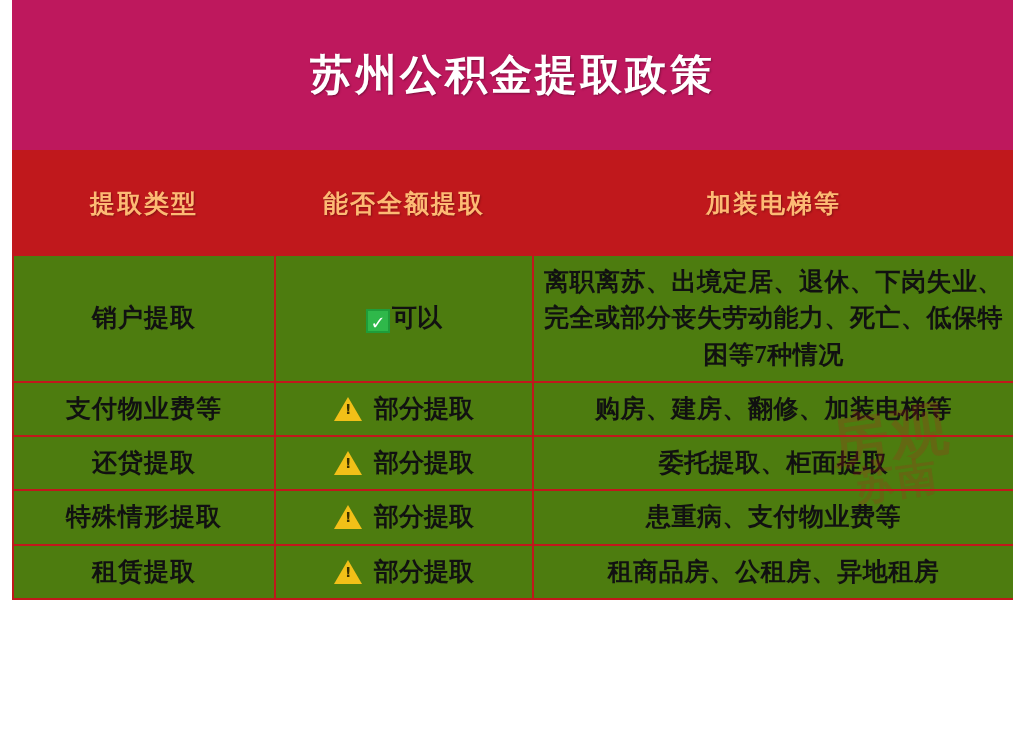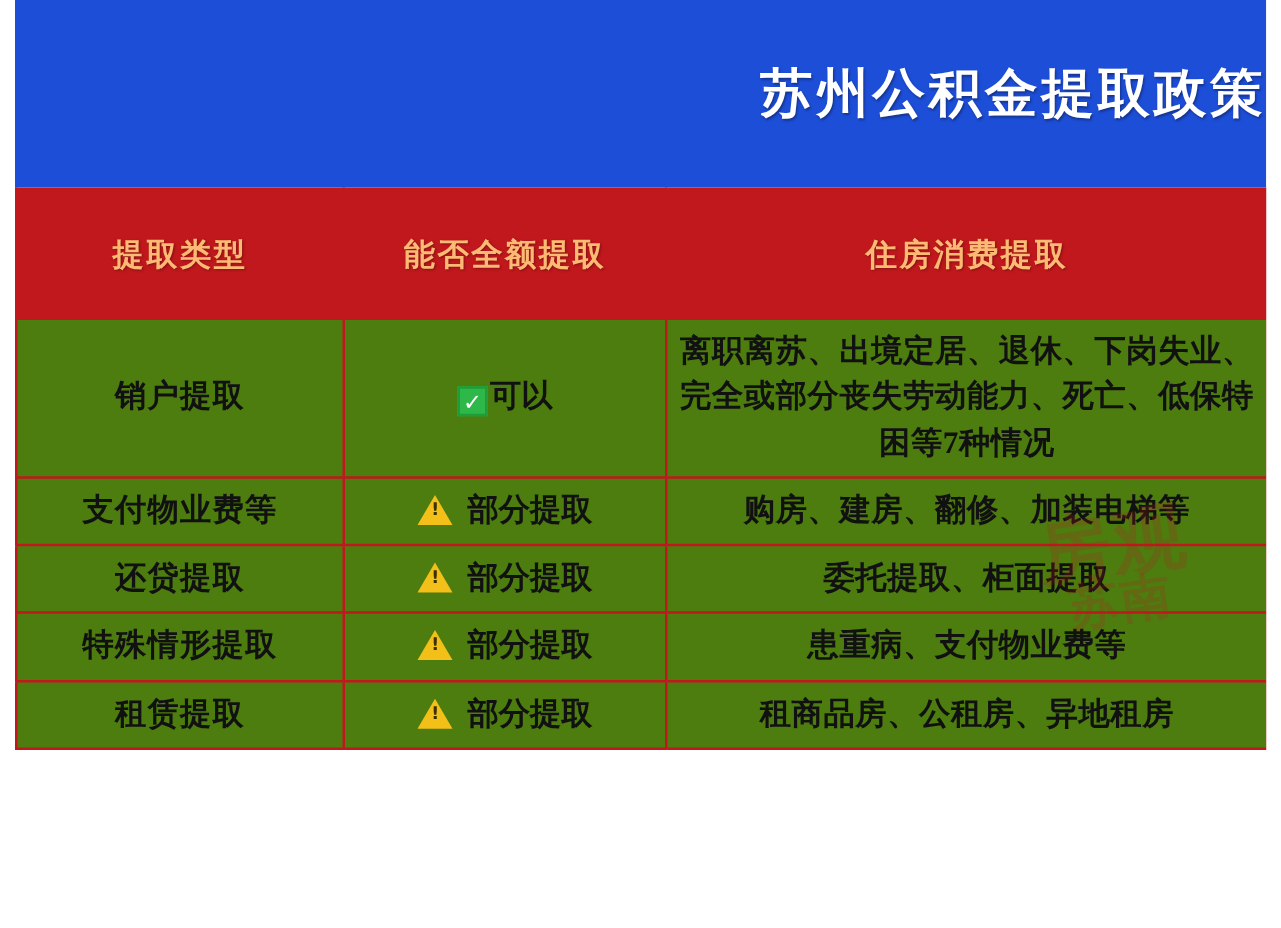--- a/index.html
+++ b/index.html
@@ -23,26 +23,26 @@
   }
   
   .sheet {
     position: absolute;
     left: 12px;
     top: 0px;
     width: 1001px;
     height: 742px;
   }
   .title-band {
-    background: #1d4ed8;
+    background: #be185d;
     height: 150px;
     position: relative;
     display: flex;
     align-items: center;
-    justify-content: flex-end;
+    justify-content: center;
   }
   .title-band .title {
     color: #ffffff;
     font-size: 42px;
     font-weight: bold;
     letter-spacing: 3px;
     text-shadow: 1px 1px 2px rgba(0,0,0,.35);
     font-family: "Liberation Serif", "DejaVu Serif", serif;
   }
   table.policy {
@@ -161,21 +161,21 @@
     <table class="policy">
       <colgroup>
         <col class="c1">
         <col class="c2">
         <col class="c3">
       </colgroup>
       <thead>
         <tr>
           <th>提取类型</th>
           <th>能否全额提取</th>
-          <th>住房消费提取</th>
+          <th>加装电梯等</th>
         </tr>
       </thead>
       <tbody>
 
         <tr>
           <td class="type-cell">销户提取</td>
           <td class="status-cell">
             <span class="ok-box">✓</span><span>可以</span>
           </td>
           <td class="detail-cell">离职离苏、出境定居、退休、下岗失业、完全或部分丧失劳动能力、死亡、低保特困等7种情况</td>

